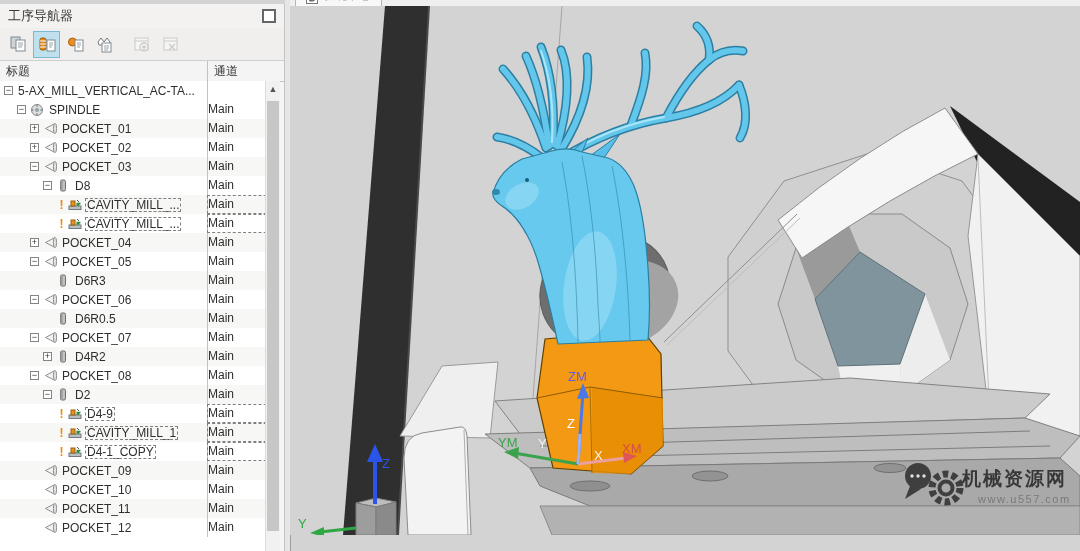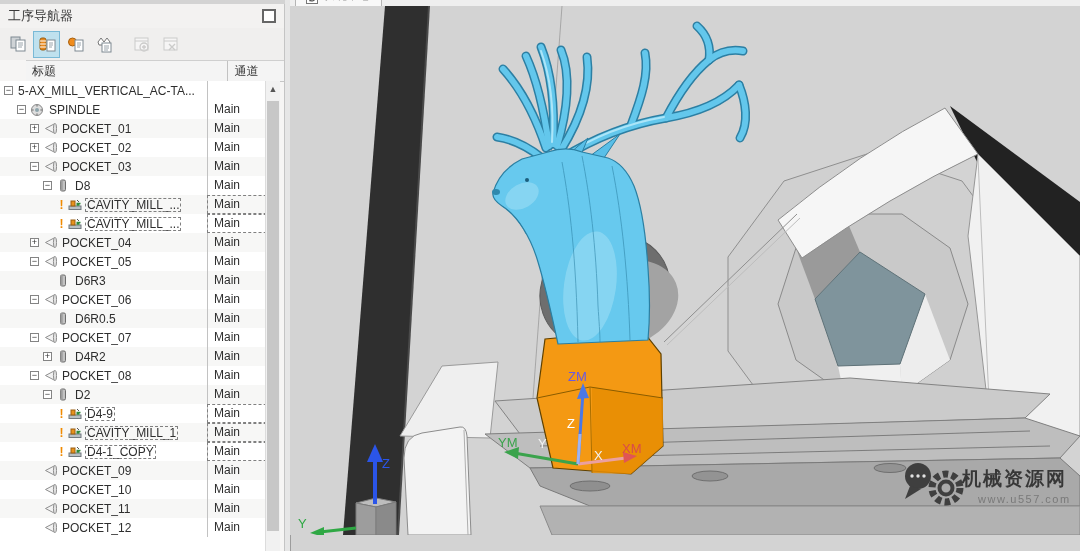--- a/index.html
+++ b/index.html
@@ -9,34 +9,34 @@
   #nav-panel{position:absolute;left:0;top:4px;width:284px;height:551px;background:#f6f5f4;border-right:1px solid #c4c4c4;}
   #panel-gutter{position:absolute;left:285px;top:0;width:5px;height:551px;background:#e6e6e6;border-right:1px solid #9c9c9c;}
   #panel-titlebar{height:24px;display:flex;align-items:center;justify-content:space-between;padding:0 8px;background:#f3f2f1;}
   #panel-title{font-size:13px;color:#3a3a3a;}
   #float-icon{width:10px;height:10px;border:2px solid #666;background:#fff;}
   #panel-toolbar{height:32px;display:flex;align-items:center;gap:2px;padding:0 4px;background:#f0efee;}
   .tb{width:27px;height:27px;display:flex;align-items:center;justify-content:center;border:1px solid transparent;background:transparent;padding:0;}
   .tb.active{background:#bfe1ee;border-color:#79b9d6;}
   .tb.disabled{opacity:.42;}
   .tb svg{display:block;}
-  #col-header{height:20px;display:flex;background:#f4f4f4;border-top:1px solid #cfcfcf;border-bottom:1px solid #c6c6c6;font-size:12px;color:#333;margin-left:26px;}
+  #col-header{height:20px;display:flex;background:#f4f4f4;border-top:1px solid #cfcfcf;border-bottom:1px solid #c6c6c6;font-size:12px;color:#333;}
   #col-title{width:207px;box-sizing:border-box;padding:2px 0 0 6px;}
   #col-channel{width:58px;box-sizing:border-box;padding:2px 0 0 6px;border-left:1px solid #c2c2c2;}
   #tree{position:absolute;left:0;top:77px;width:266px;bottom:0;overflow:hidden;background:#fff;}
   .row{height:19px;display:flex;align-items:center;font-size:12px;color:#2e2e2e;white-space:nowrap;}
   .row.alt{background:#f7f7f6;}
   .row .indent{display:inline-block;height:1px;}
   .expander{display:inline-block;width:9px;height:9px;box-sizing:border-box;border:1px solid #848484;background:#fff;font-size:9px;line-height:7px;text-align:center;color:#333;margin-right:3px;flex:none;}
   .exp-slot{display:inline-block;width:12px;flex:none;}
   .warn{display:inline-block;width:11px;color:#f08a00;font-weight:bold;font-size:12px;text-align:center;flex:none;}
   .icon{display:inline-flex;width:16px;height:14px;align-items:center;justify-content:center;margin-right:2px;flex:none;}
   .labelcell{flex:none;overflow:hidden;}
   .label{display:inline-block;padding:0 2px;}
-  .channel{position:absolute;width:70px;box-sizing:border-box;padding-left:6px;border-left:1px solid #c2c2c2;height:19px;line-height:19px;}
+  .channel{position:absolute;width:70px;box-sizing:border-box;padding-left:0;border-left:1px solid #c2c2c2;height:19px;line-height:19px;}
   .rowwrap{position:relative;width:266px;}
   .cut .label{outline:1px dashed #808080;outline-offset:-1px;text-align:right;}
   .cut .channel{outline:1px dashed #808080;outline-offset:-1px;}
   
   #vscroll{position:absolute;right:4px;top:77px;bottom:0;width:14px;background:#f1f1f1;border-left:1px solid #dcdcdc;}
   #vs-up{height:15px;display:flex;align-items:center;justify-content:center;color:#555;font-size:9px;background:#f1f1f1;}
   #vs-thumb{position:absolute;left:1px;top:20px;width:12px;height:430px;background:#c7c7c7;}
 
   
   #tabstrip{position:absolute;left:290px;top:0;width:790px;height:20px;background:#efefef;border-bottom:2px solid #0e7090;display:flex;align-items:flex-end;}

